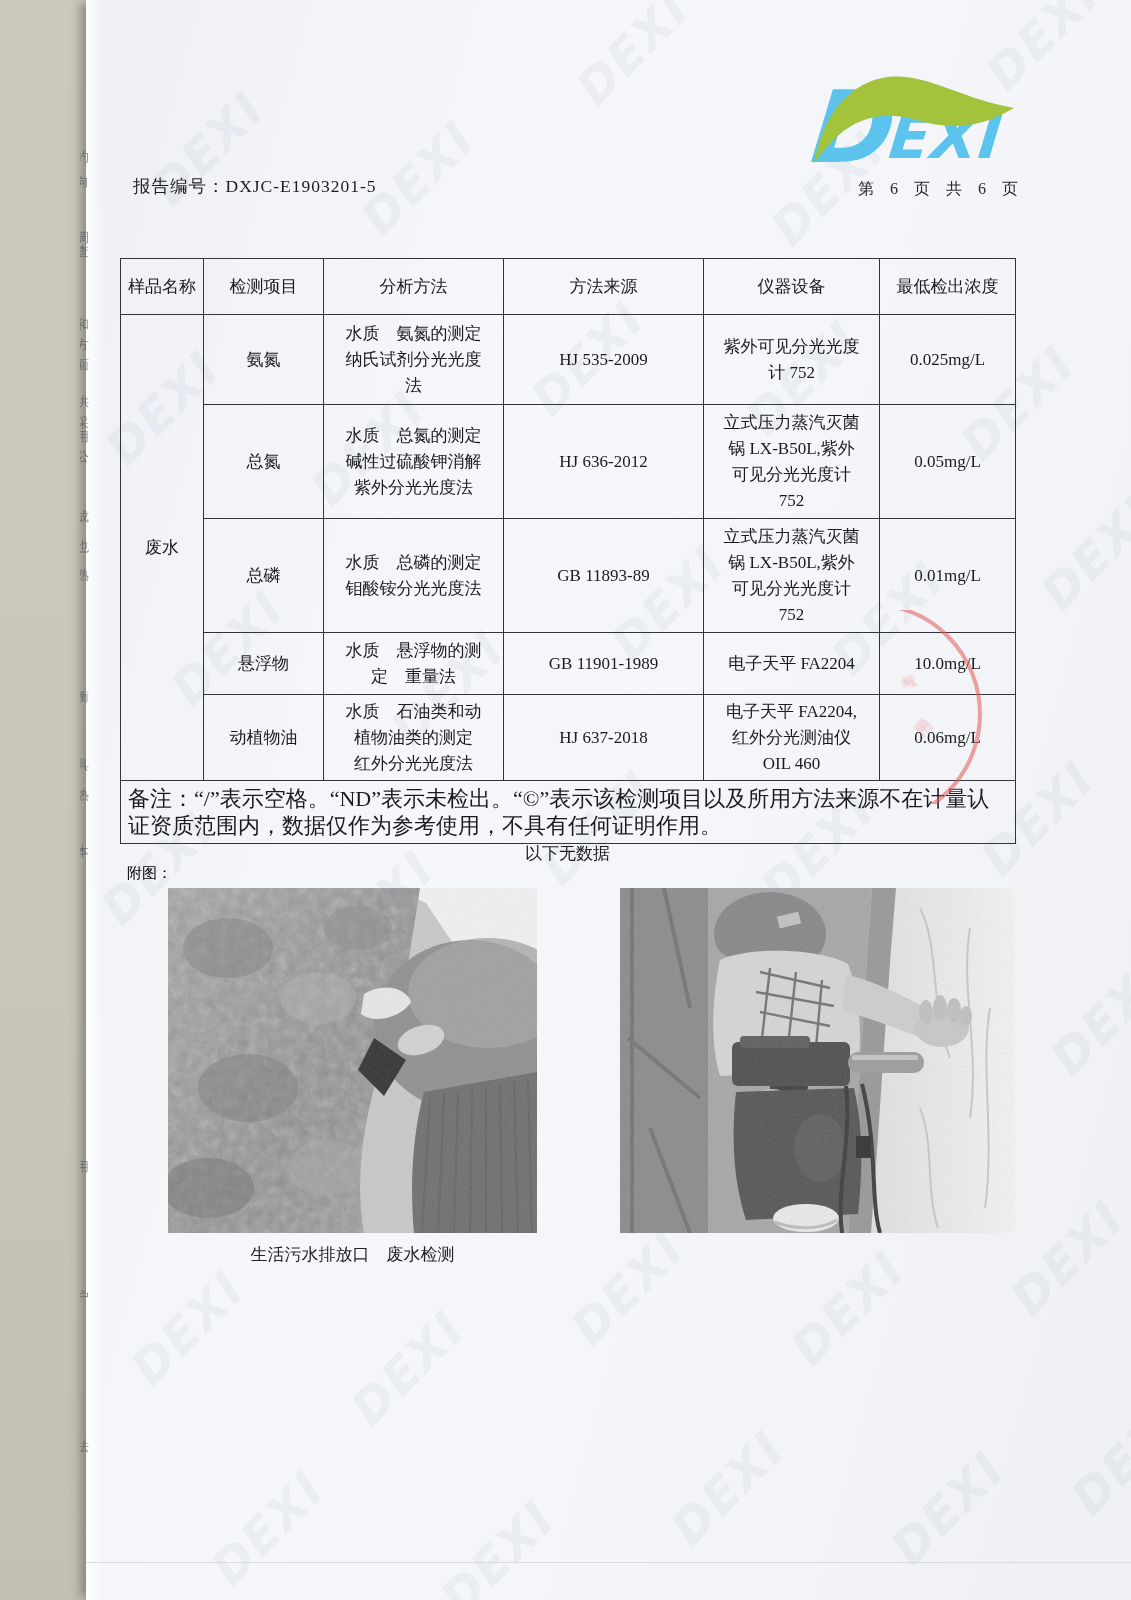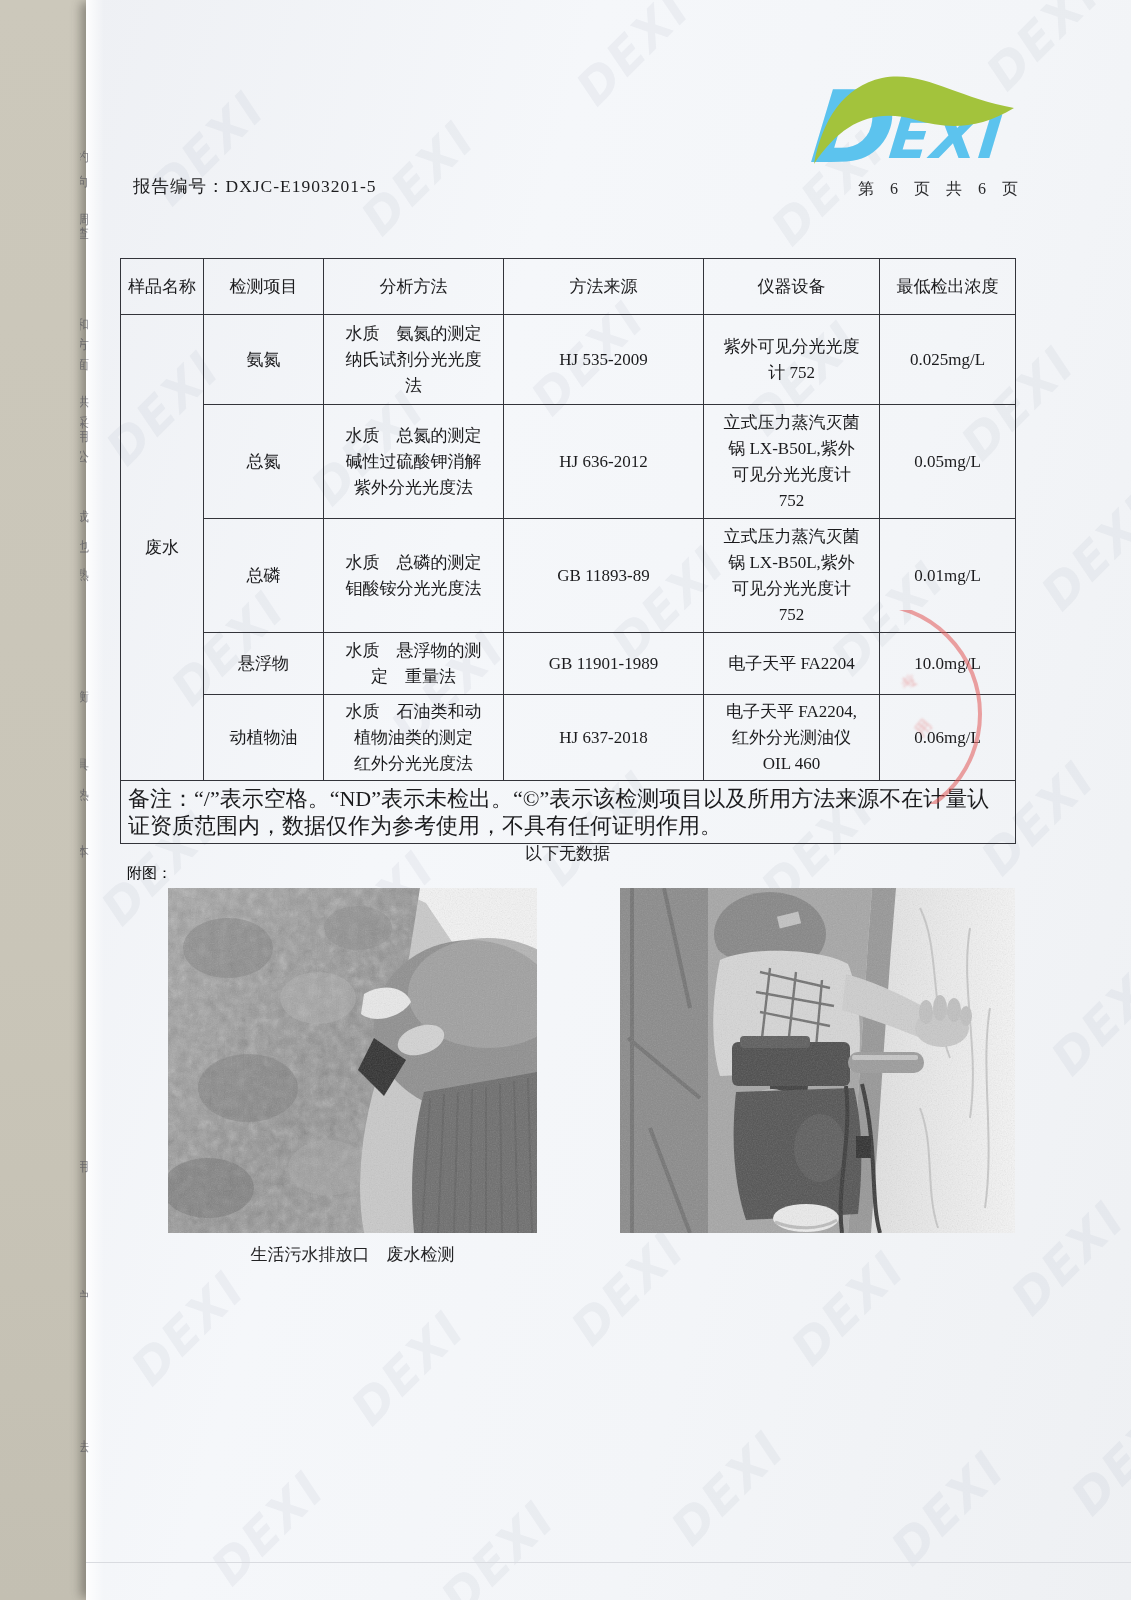--- a/index.html
+++ b/index.html
@@ -104,21 +104,21 @@
     <span style="left: 1000px; top: 1230px;">DEXI</span>
     <span style="left: 200px; top: 1500px;">DEXI</span>
     <span style="left: 430px; top: 1530px;">DEXI</span>
     <span style="left: 660px; top: 1460px;">DEXI</span>
     <span style="left: 880px; top: 1480px;">DEXI</span>
     <span style="left: 1060px; top: 1430px;">DEXI</span>
   </div>
 <div id="edge-fragments">
     <span style="top: 150px;">约</span>
     <span style="top: 175px;">向</span>
-    <span style="top: 213px;">调查</span>
+    <span style="top: 231px;">调查</span>
     <span style="top: 318px;">和</span>
     <span style="top: 338px;">方</span>
     <span style="top: 358px;">面</span>
     <span style="top: 395px;">供</span>
     <span style="top: 416px;">采用</span>
     <span style="top: 450px;">公</span>
     <span style="top: 510px;">成</span>
     <span style="top: 540px;">也</span>
     <span style="top: 568px;">熟</span>
     <span style="top: 690px;">衡</span>

